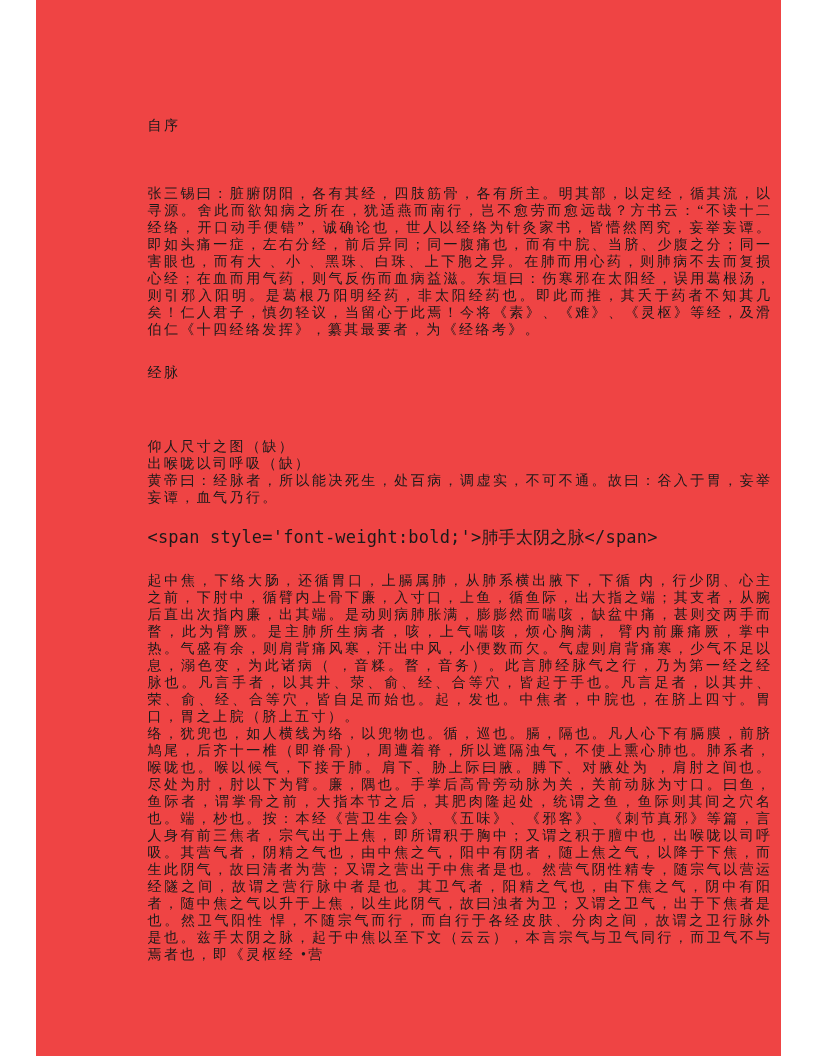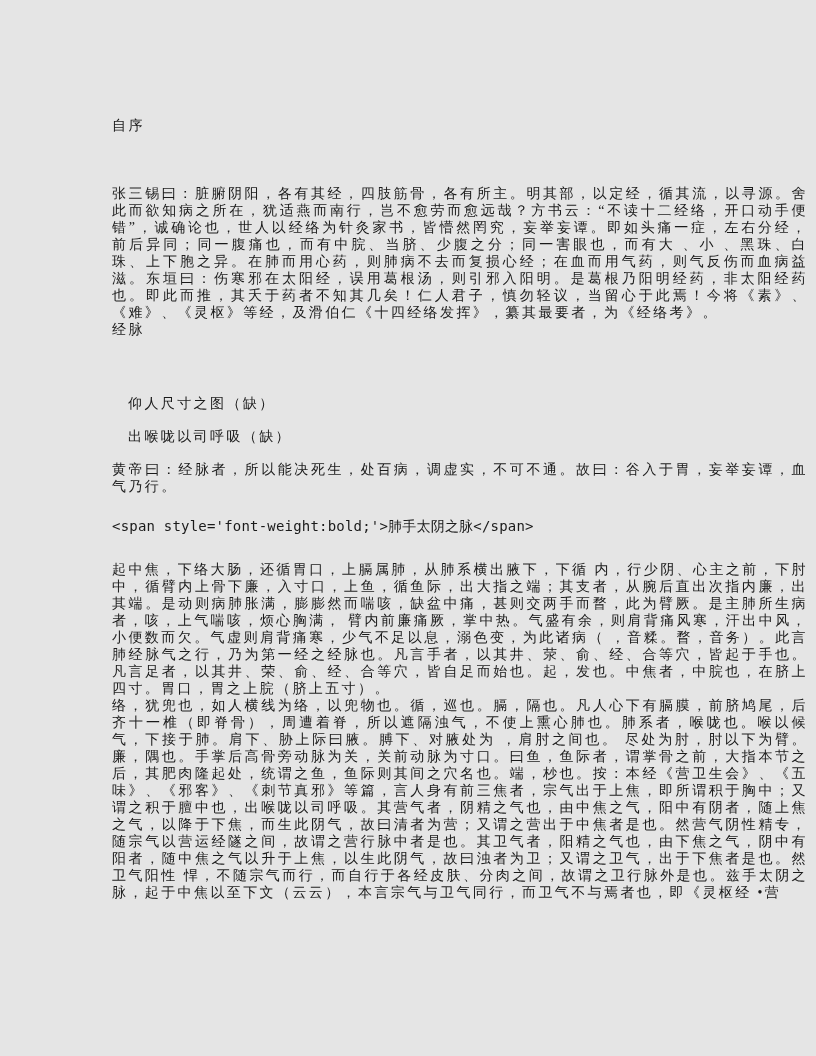--- a/index.html
+++ b/index.html
@@ -2,24 +2,24 @@
 <html lang="zh"><head>
 <meta charset="utf-8">
 <style>
   html, body {
     margin: 0;
     padding: 0;
     background: #ffffff;
   }
   .page {
     position: relative;
-    width: 816px;
+    width: 745px;
     height: 1056px;
     margin: 0 auto;
-    background: #e5e5e5;
+    background: #ef4444;
     color: #1a1a1a;
     font-family: "Liberation Serif", "DejaVu Serif", serif;
     font-size: 14px;
     line-height: 17px;
     letter-spacing: 2.4px;
     box-sizing: border-box;
     padding: 117px 8px 0 112px;
     overflow: hidden;
   }
   .p {
@@ -29,32 +29,32 @@
     white-space: pre-wrap;
     font-family: Liberation Serif, serif;
   }
   .h {
     margin: 0;
     font-size: 14px;
     font-weight: normal;
     white-space: pre-wrap;
   }
   .ln {
-    margin: 16px;
+    margin: 0;
     white-space: pre-wrap;
   }
   .code {
     margin: 0;
     font-family: "DejaVu Sans Mono", monospace;
-    font-size: 14px;
+    font-size: 17px;
     letter-spacing: 0.2px;
     white-space: pre-wrap;
   }
   .mt-preface   { margin-top: 51px; }
-  .mt-jingmai   { }
+  .mt-jingmai   { margin-top: 26px; }
   .mt-captions  { margin-top: 57px; }
   .mt-code      { margin-top: 23px; }
   .mt-bigpara   { margin-top: 26px; }
 </style>
 </head>
 <body>
 
 <div class="page">
 
   <h2 class="h">自序</h2>

